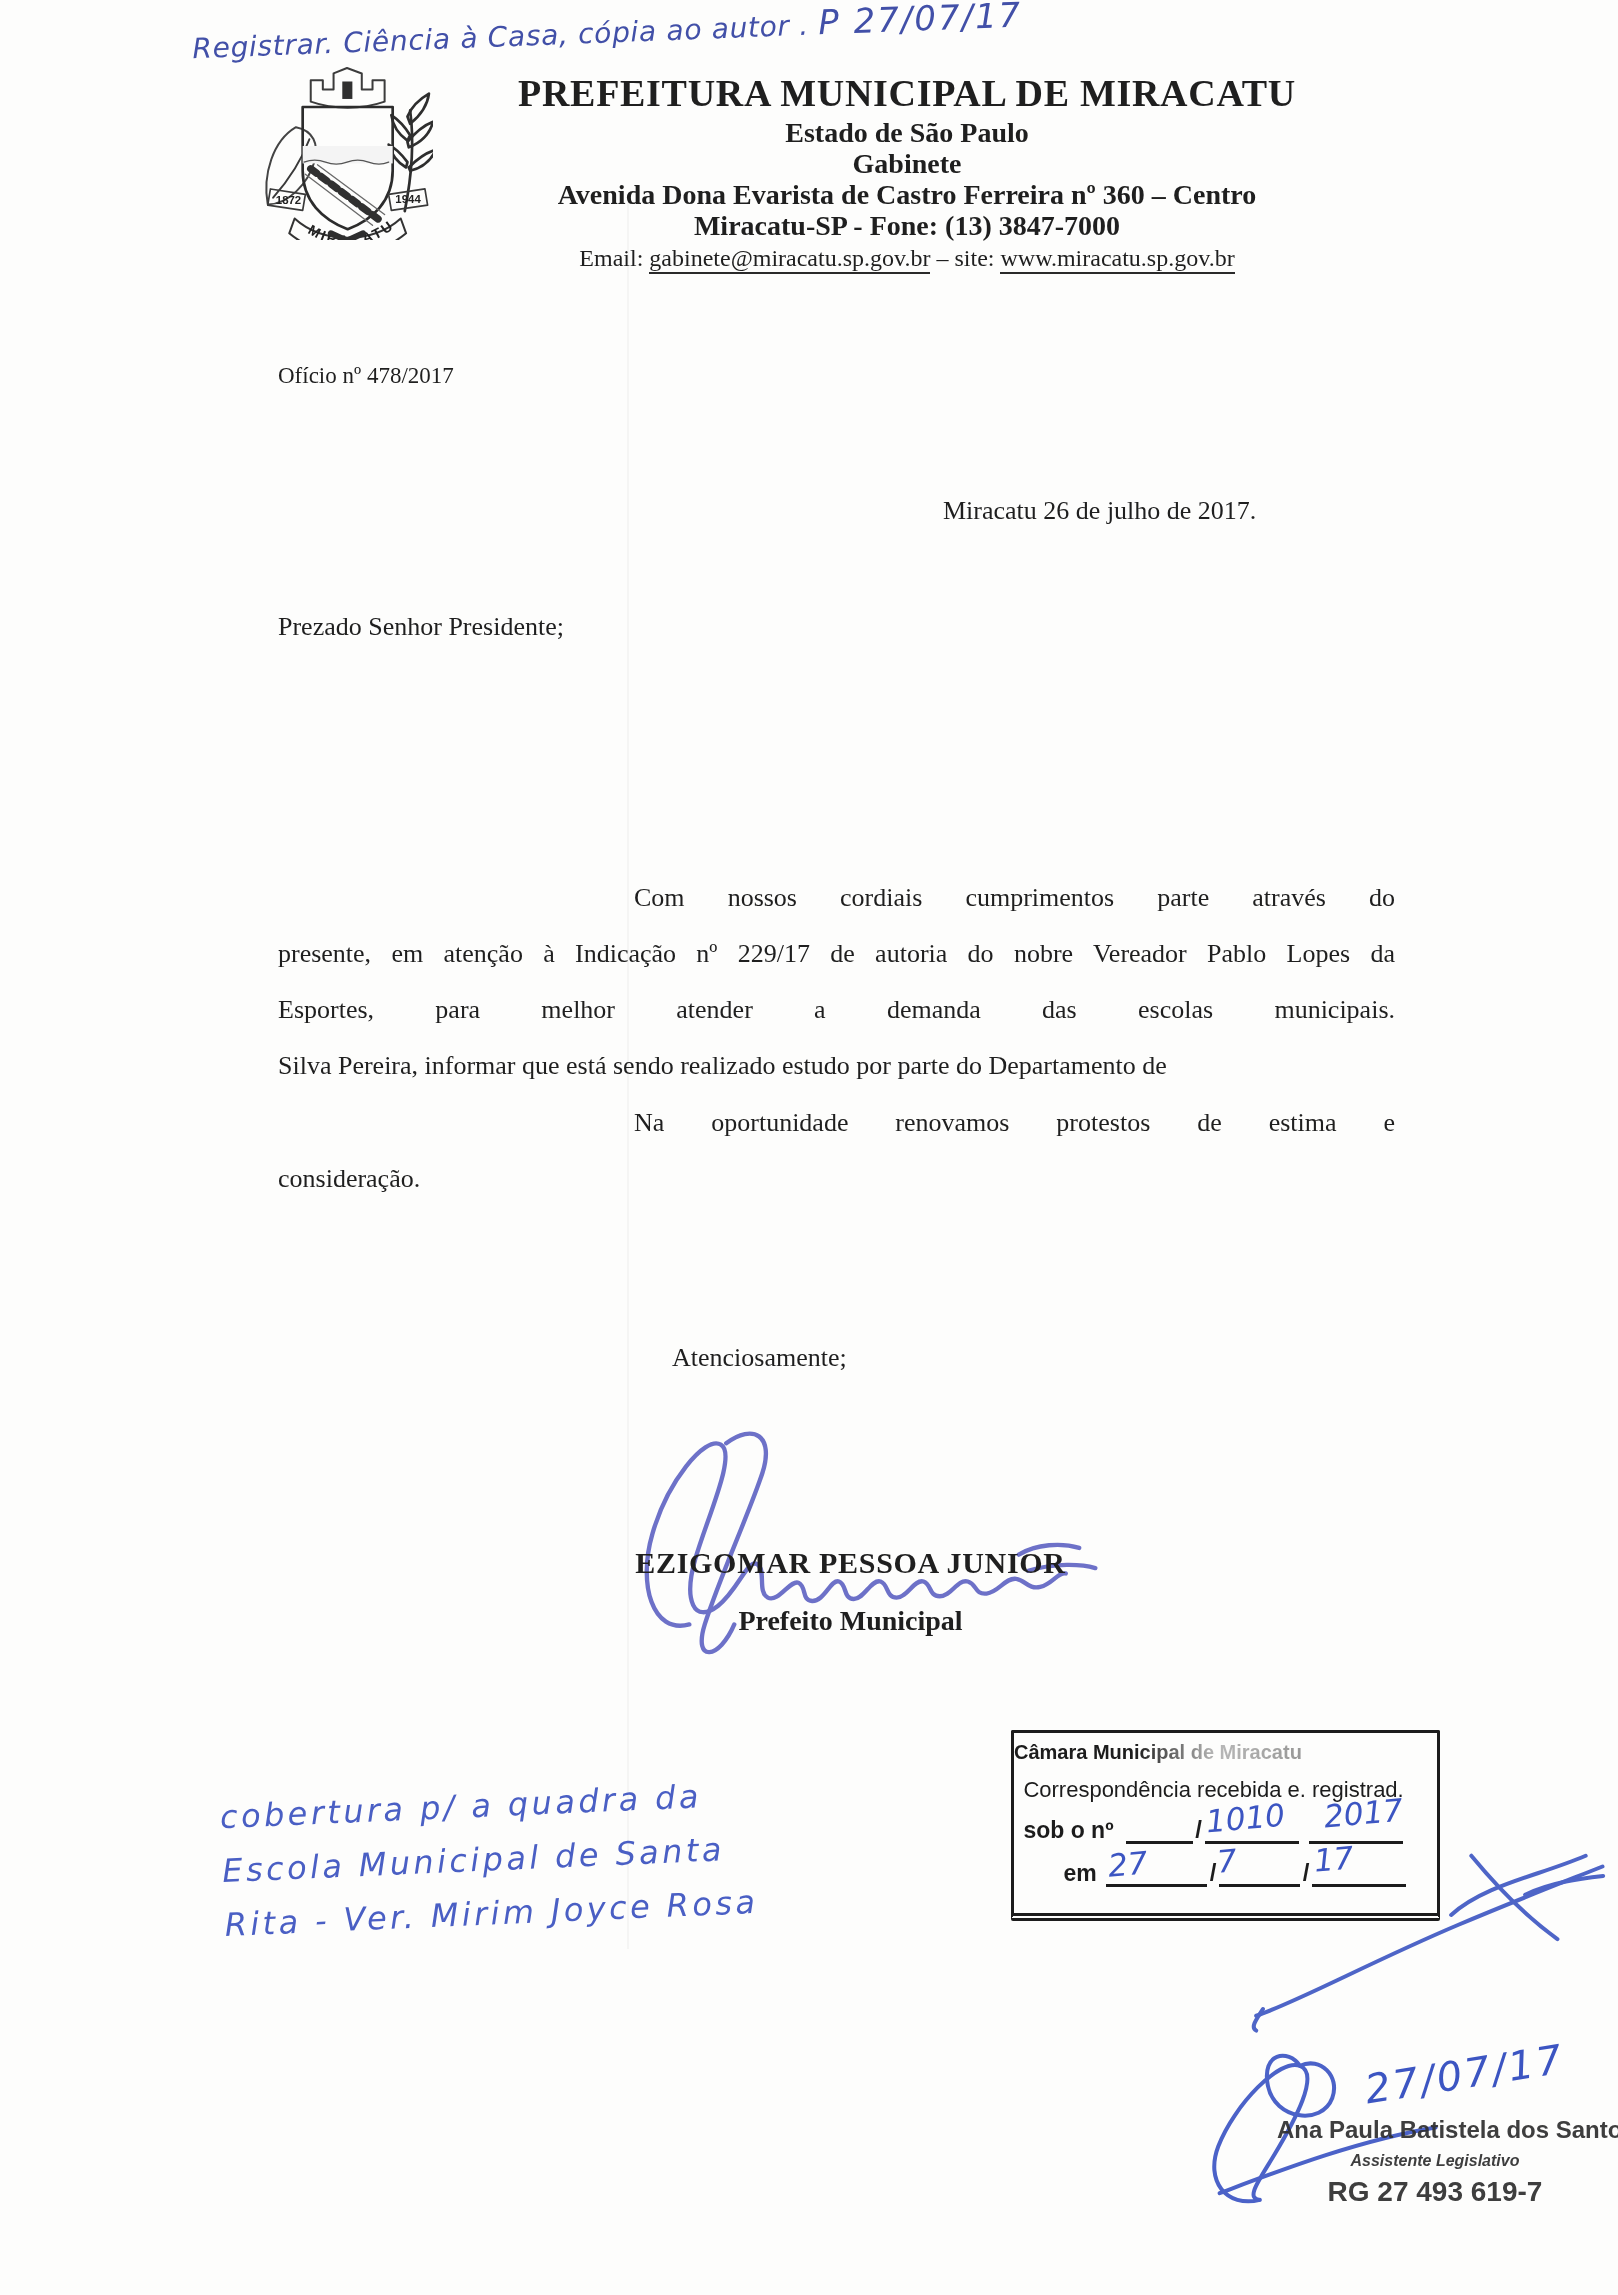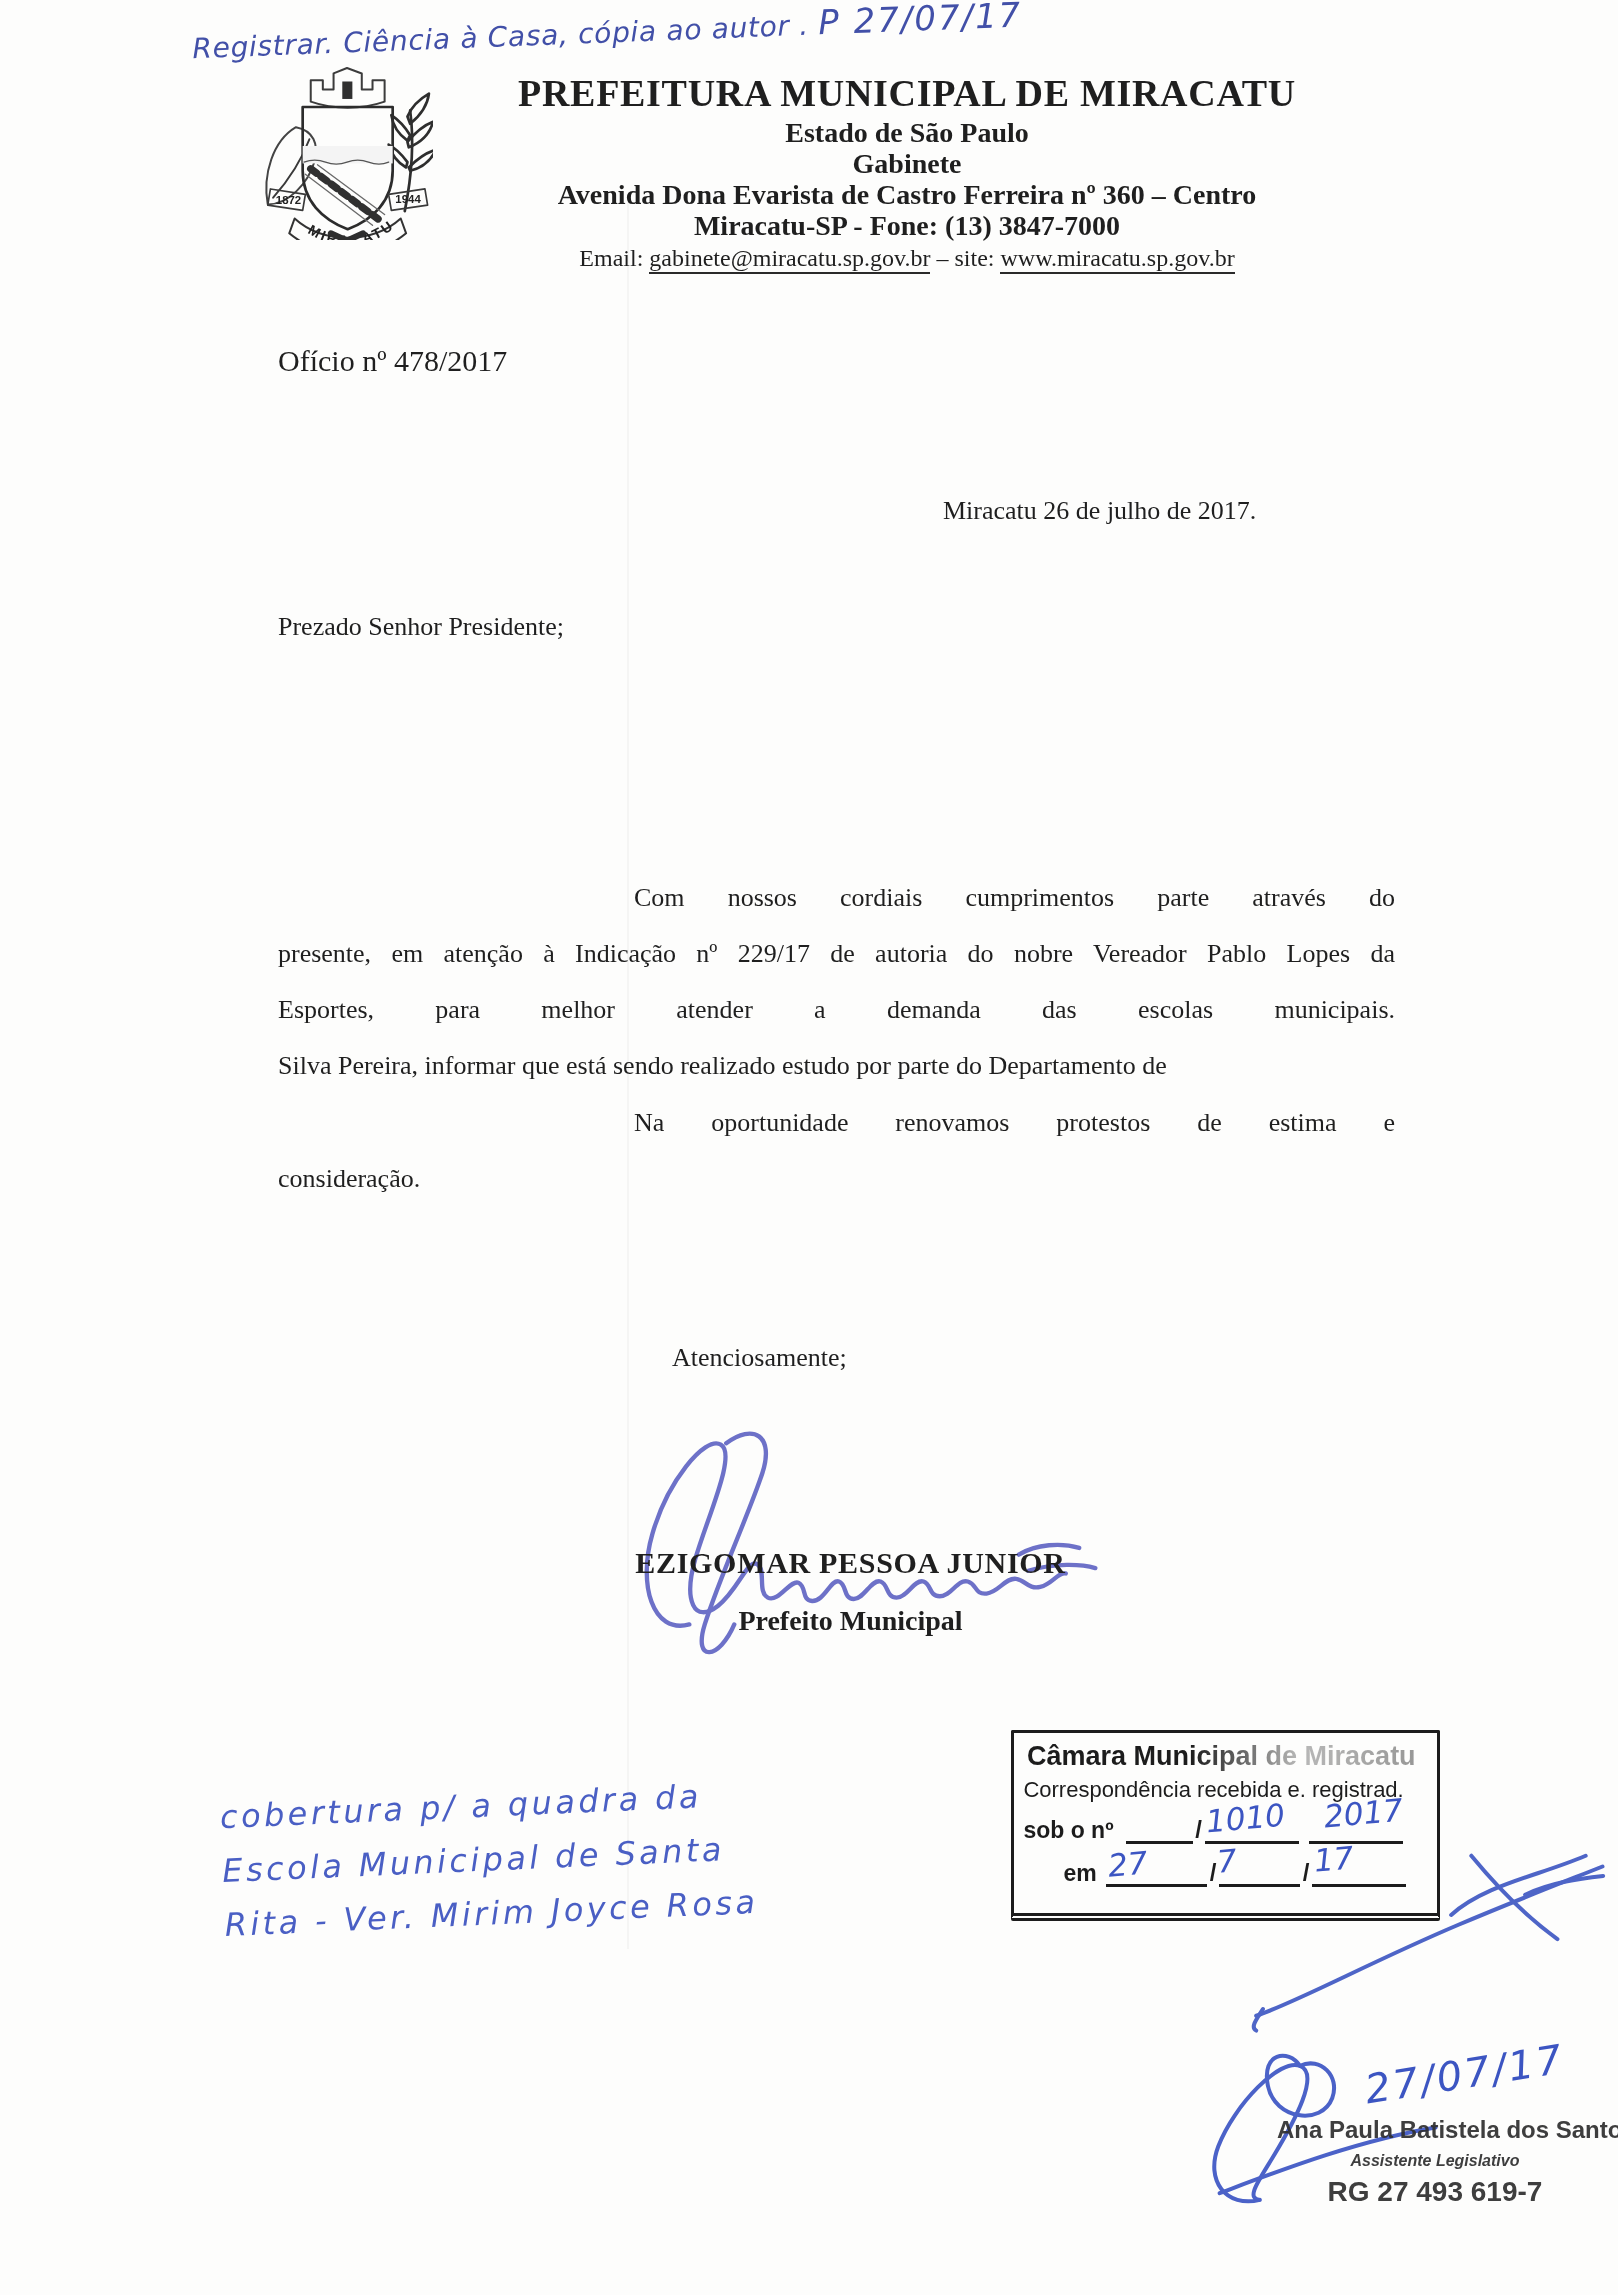--- a/index.html
+++ b/index.html
@@ -21,21 +21,21 @@
   
   .crest{position:absolute; left:261px; top:60px; width:172px; height:180px;}
   .header-block{
     position:absolute; left:403px; top:70px; width:1008px; text-align:center;
   }
   .header-title{font-size:38px; font-weight:bold; letter-spacing:0.7px; line-height:47px;}
   .header-sub{font-size:28px; font-weight:bold; line-height:31px;}
   .header-email{font-size:24px; font-weight:normal; line-height:34px;}
   .ulink{border-bottom:2px solid #2a2a2a; padding-bottom:0.7px;}
   
-  .ref-line{position:absolute; left:278px; top:344px; font-size:30px;}
+  .ref-line{position:absolute; left:278px; top:363px; font-size:23px;}
   .date-line{position:absolute; left:943px; top:496px; font-size:26px;}
   .salutation{position:absolute; left:278px; top:612px; font-size:26px;}
   .para{position:absolute; left:278px; width:1117px; font-size:26px;}
   .para .jline{display:block; line-height:56px; text-align:justify; text-align-last:justify;}
   .para .jline:first-child{text-indent:356px;}
   .para .jline:last-child{text-align-last:left;}
   .p1{top:870px;}
   .p2{top:1095px;}
   .closing{position:absolute; left:672px; top:1343px; font-size:26px;}
   .sig-main{position:absolute; left:625px; top:1403px; width:491px; height:255px;}
@@ -51,21 +51,21 @@
     font-size:32px; letter-spacing:3.4px; line-height:54px;
     transform:rotate(-2.5deg);
   }
   
   .stamp{
     position:absolute; left:1011px; top:1730px; width:423px; height:180px;
     border:3.4px solid #1c1c1c; border-bottom:8.7px double #1c1c1c; border-radius:2px;
     font-family:"Liberation Sans","DejaVu Sans",sans-serif; color:#1c1c1c;
     filter:blur(0.3px);
   }
-  .stamp-org{position:absolute; left:13px; top:8px; font-size:27px; font-weight:bold;
+  .stamp-org{position:absolute; left:0; top:8px; font-size:20px; font-weight:bold;
     white-space:nowrap;
     background:linear-gradient(90deg,#1c1c1c 0%,#1c1c1c 42%,rgba(28,28,28,0.30) 70%,rgba(28,28,28,0.45) 100%);
     -webkit-background-clip:text; background-clip:text; color:transparent;}
   .stamp-l2{position:absolute; left:9.4px; top:44px; font-size:22px; font-weight:normal; white-space:nowrap;}
   .stamp-row{position:absolute; left:9.4px; display:flex; align-items:flex-end; font-size:23px; font-weight:bold;}
   .stamp-row.r1{top:82px;}
   .stamp-row.r2{top:125px; padding-left:40px;}
   .blank{display:inline-block; border-bottom:3.4px solid #1c1c1c; height:25.5px;}
   .slash{font-size:24px; padding:0 2.7px;}
   .stamp-fill{position:absolute; font-family:"DejaVu Sans",sans-serif; font-style:italic;

